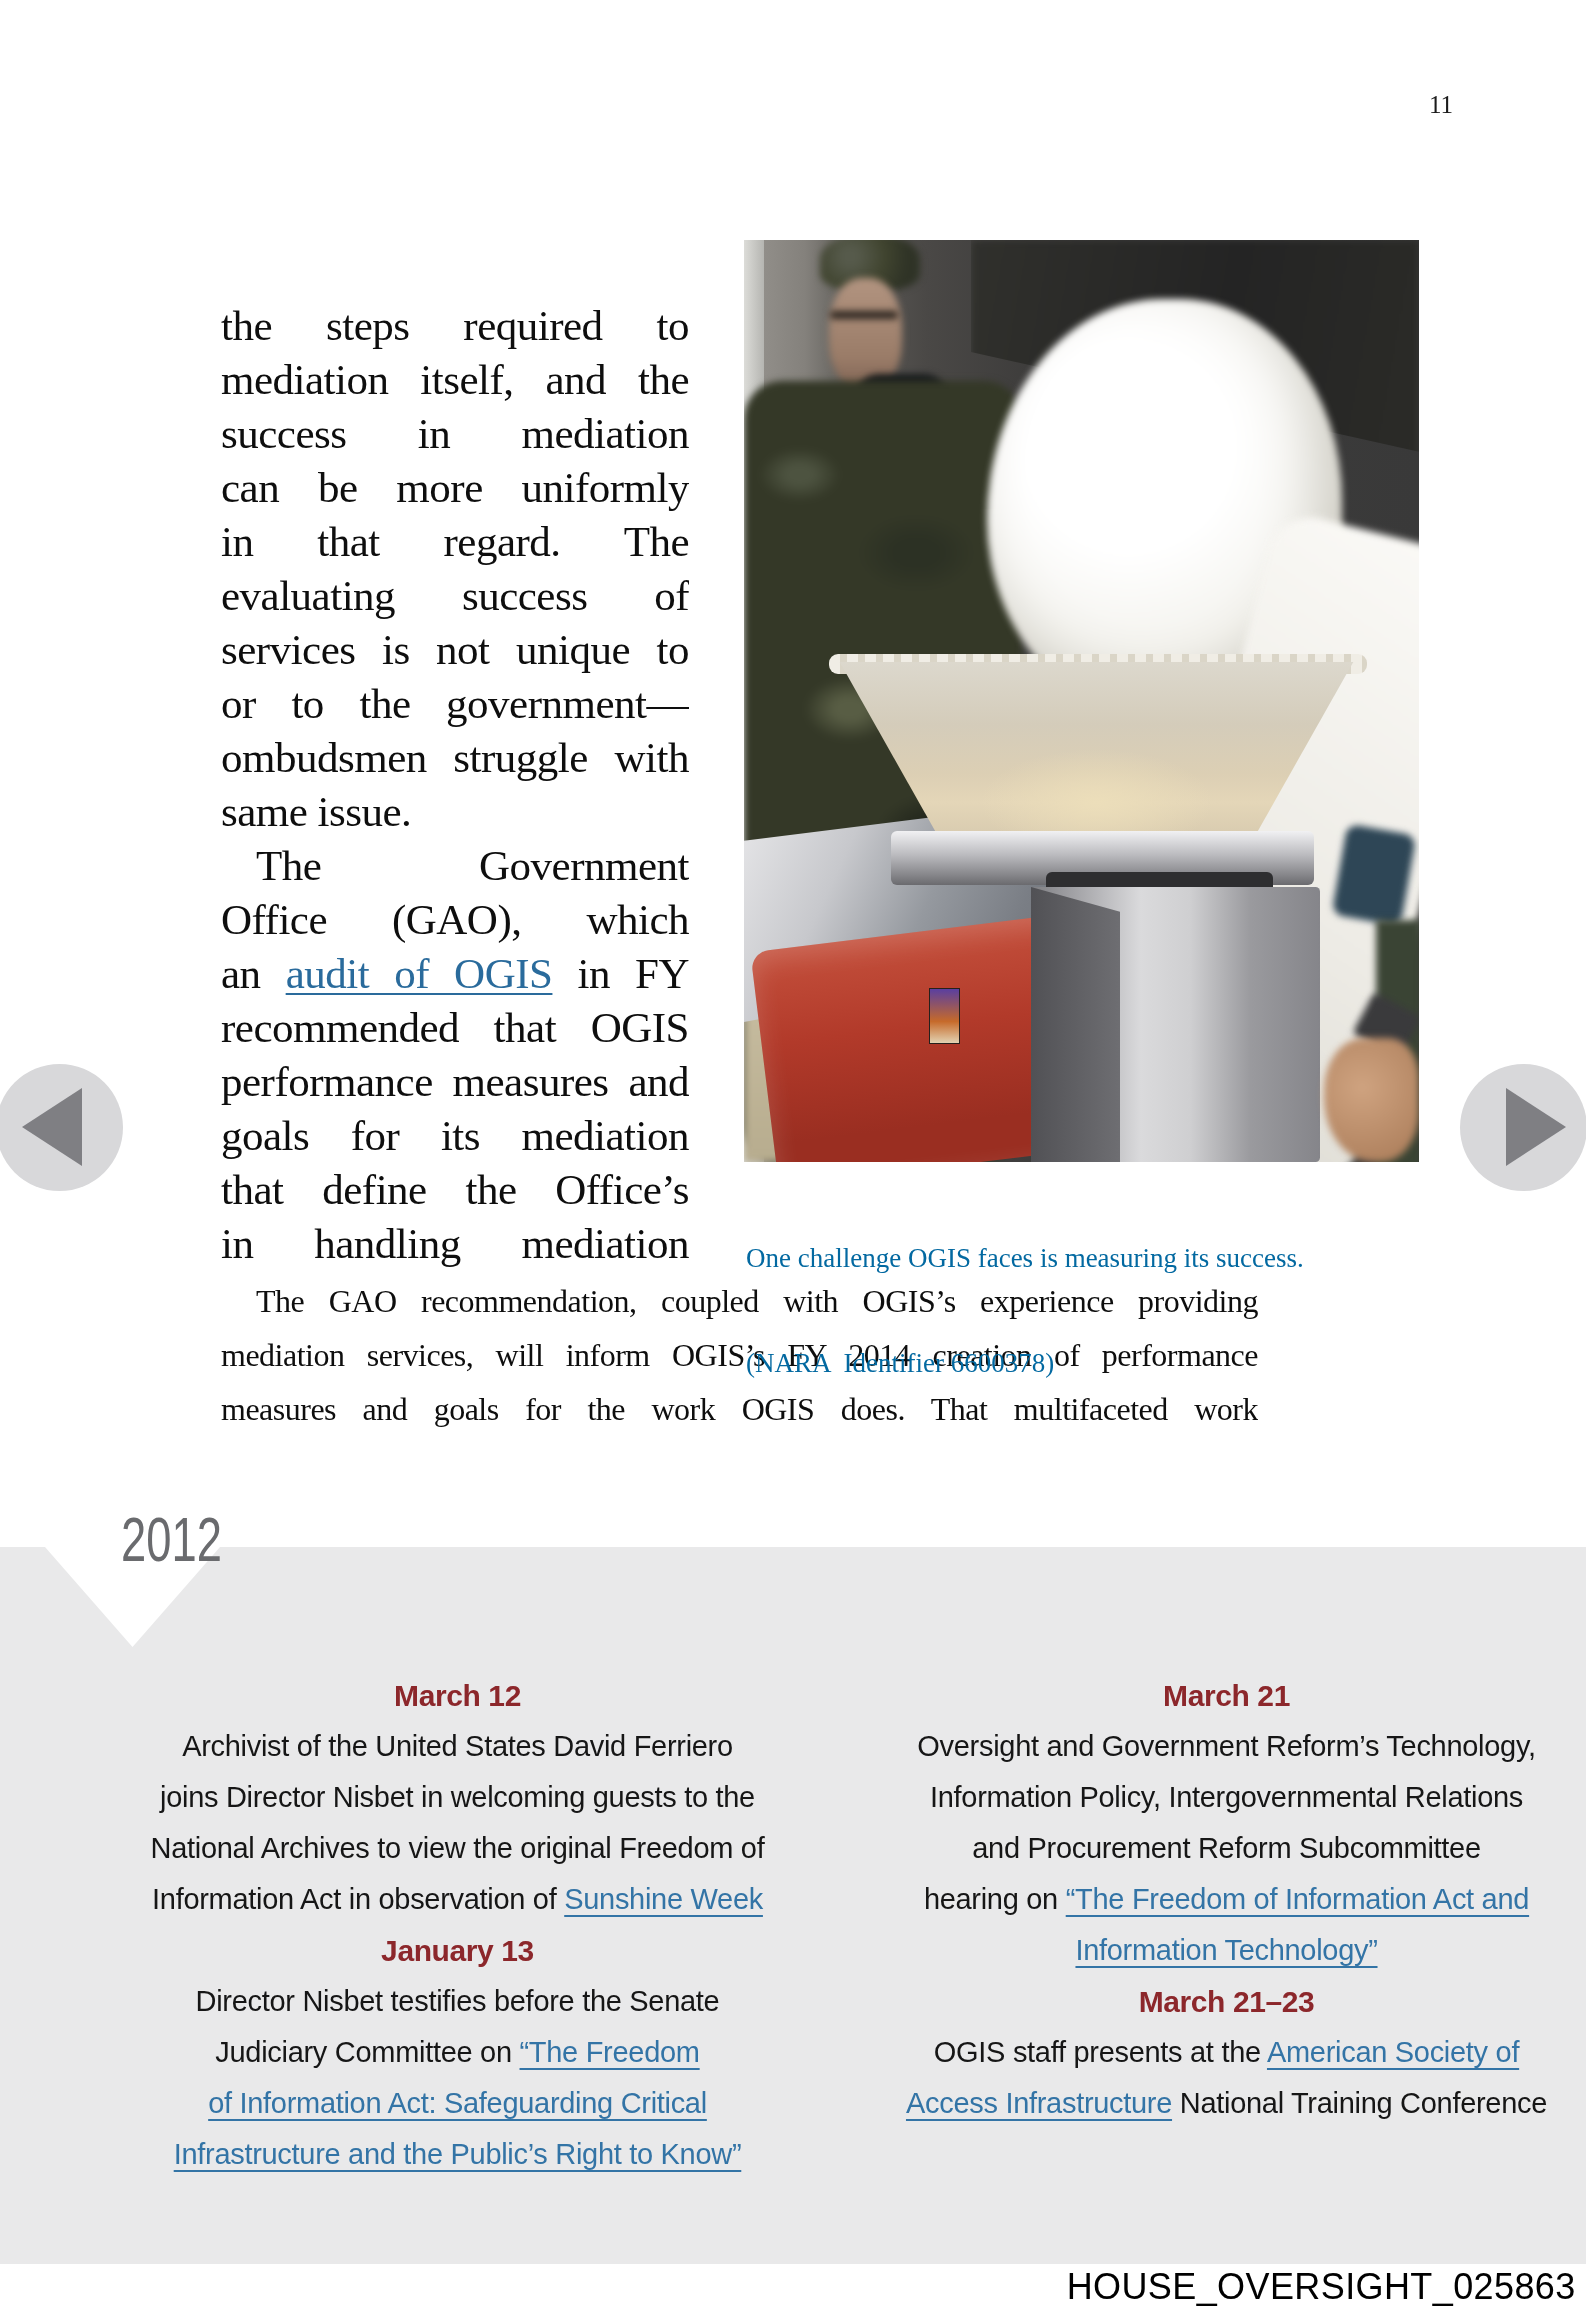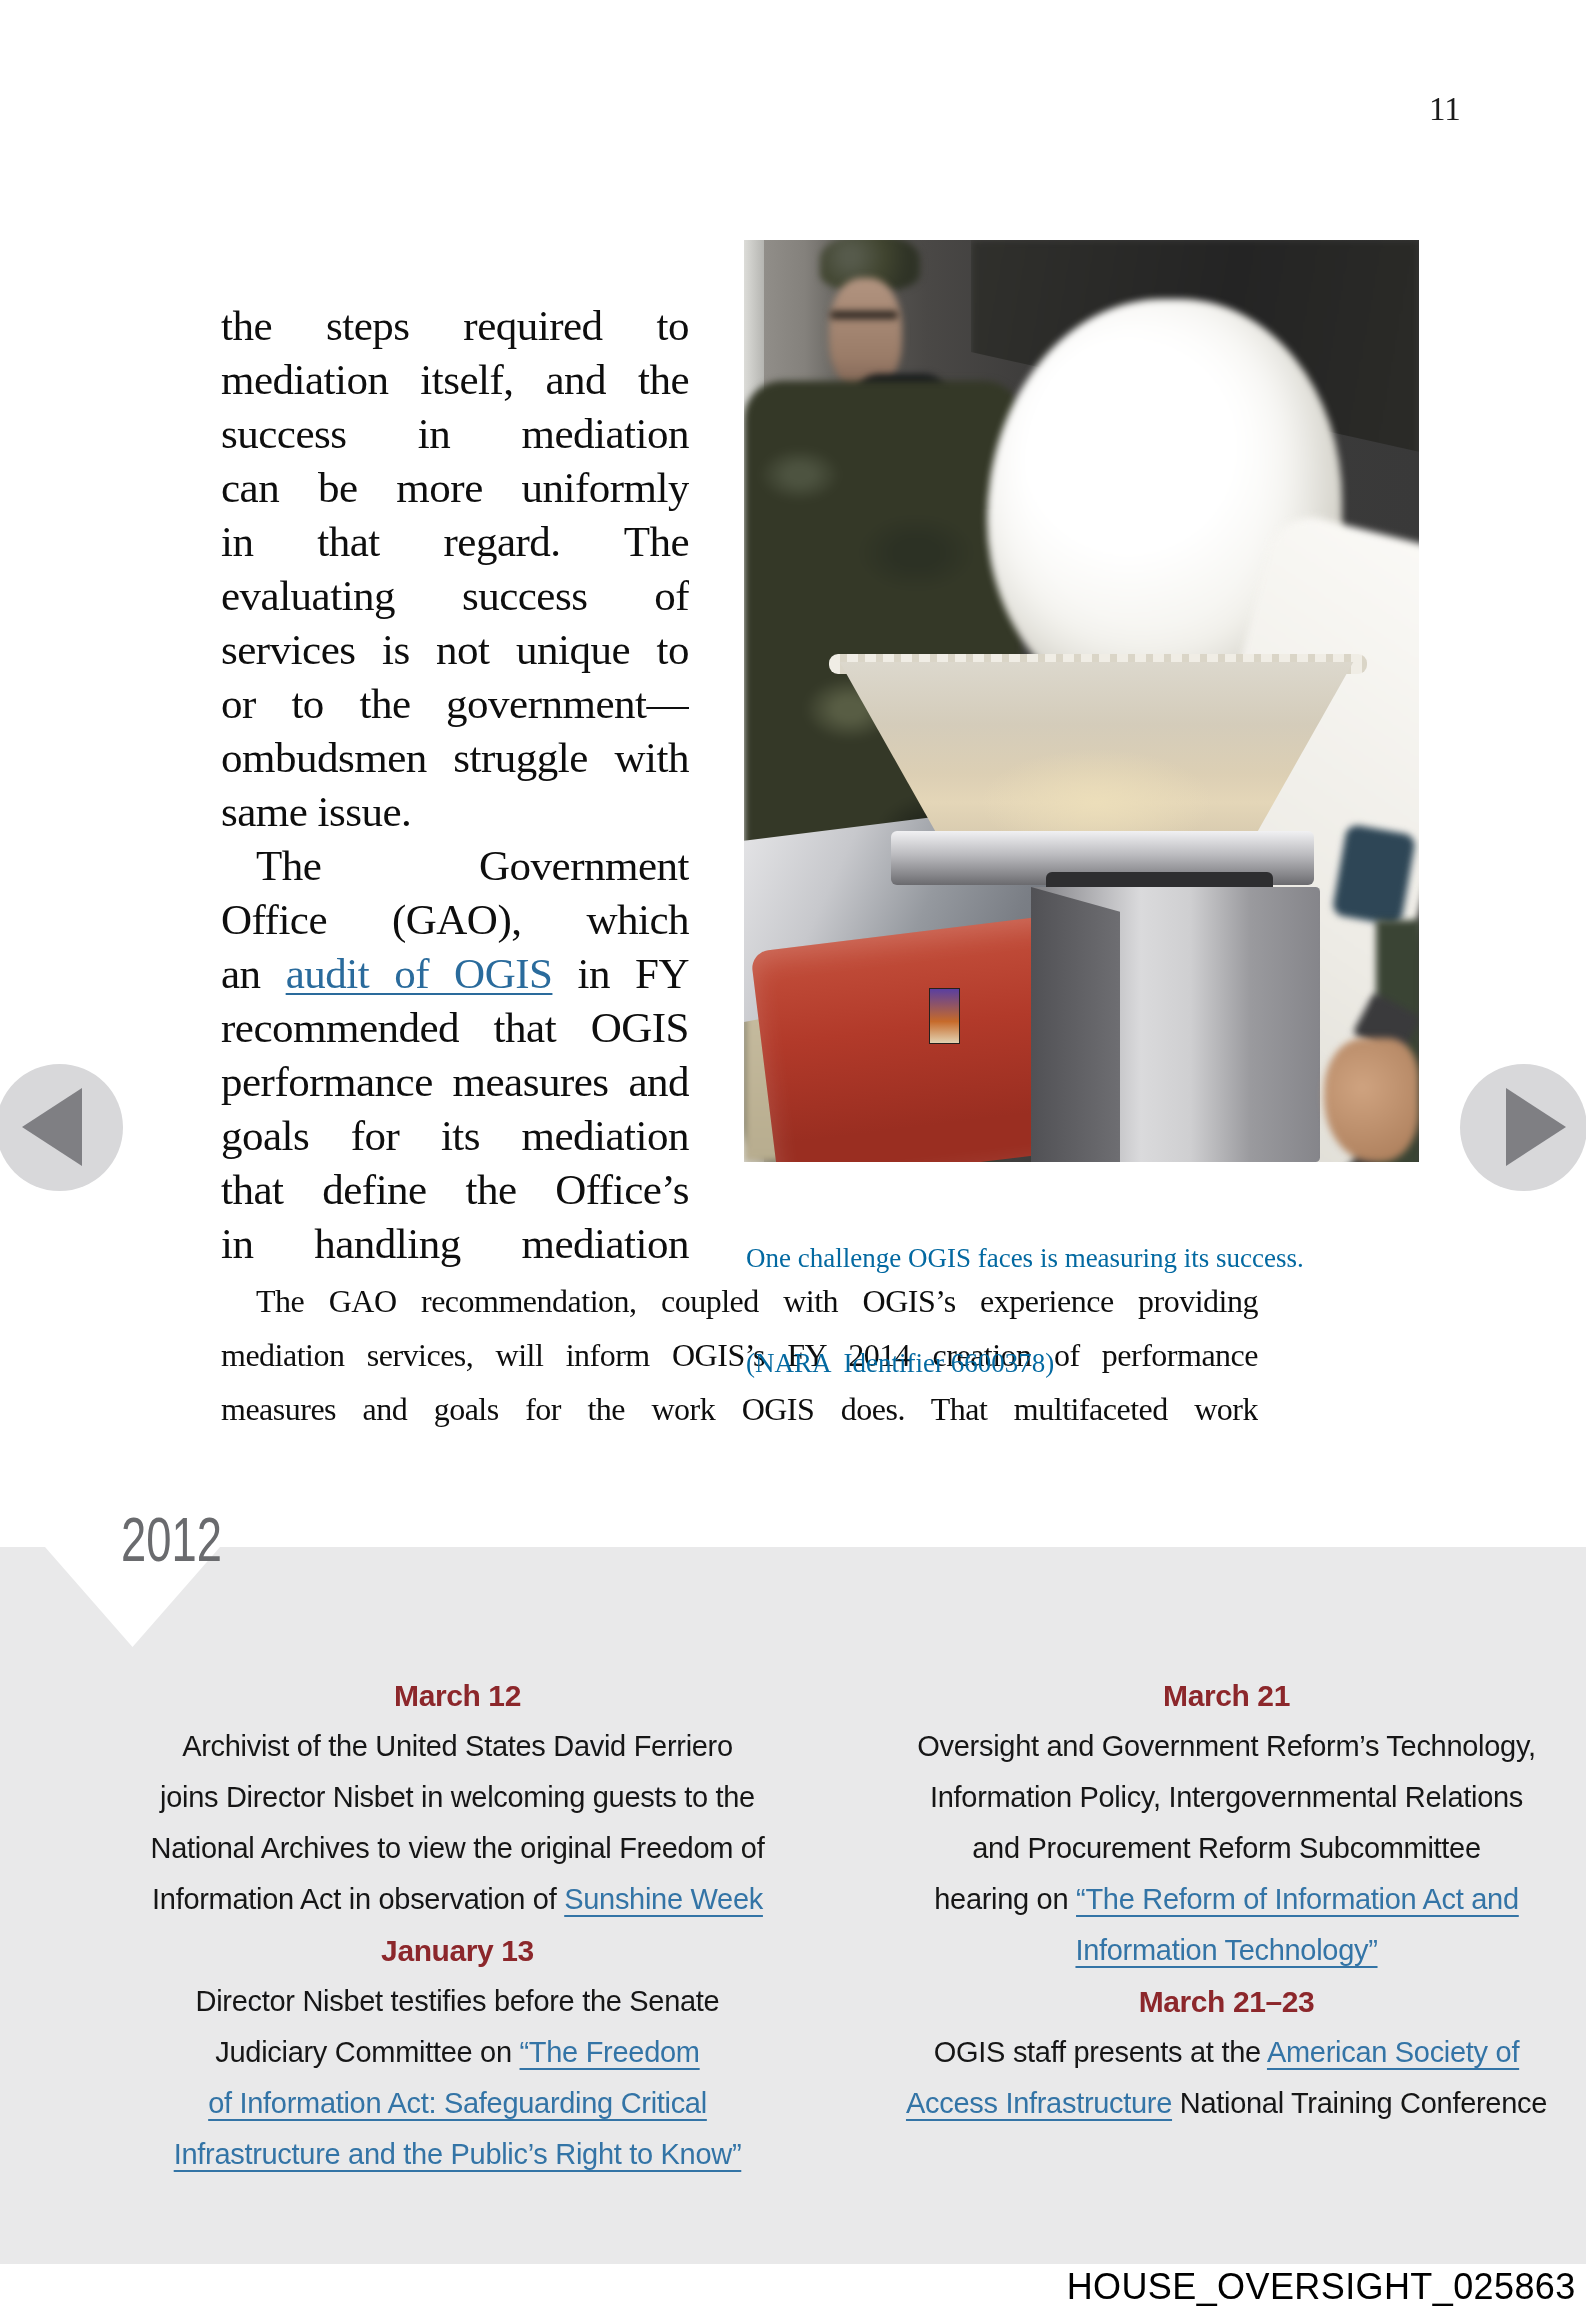--- a/index.html
+++ b/index.html
@@ -1,20 +1,20 @@
 <!DOCTYPE html>
 <html style="--band-gray: #e9e9ea; --year-gray: #6a6b6e; --heading-maroon: #8c272b; --link-blue-sans: #3374a6; --link-blue-serif: #2a6b9c; --arrow-circle: #d8d8da; --arrow-triangle: #7f7f83;font-size:12px"><head>
 <meta charset="utf-8">
 <style>
   html,body{margin:0;padding:0;background:#fff;}
   .page{position:relative;width:1587px;height:2319px;background:#ffffff;overflow:hidden;
         font-family:"Liberation Serif",serif;color:#0e0e0e;}
 
   
-  .pagenum{position:absolute;left:1429px;top:91px;font-size:33px;color:#1b1b1b;}
+  .pagenum{position:absolute;left:1429px;top:91px;font-size:25px;color:#1b1b1b;}
   .footer{position:absolute;right:11.3px;top:2266px;font-family:"Liberation Sans",sans-serif;
           font-size:36px;color:#000;letter-spacing:0.4px;}
 
   
   .article-col{position:absolute;left:221px;top:299px;width:468px;
                font-size:43px;line-height:54px;letter-spacing:-0.5px;}
   .article-col .ln{height:54px;overflow:hidden;}
   .article-full{position:absolute;left:221px;top:1274px;width:1037px;
                 font-size:32px;line-height:54px;letter-spacing:-0.5px;}
   .article-full .ln{height:54px;overflow:hidden;}
@@ -207,21 +207,21 @@
       <div class="ln"><span>Director Nisbet testifies before the Senate</span></div>
       <div class="ln"><span>Judiciary Committee on </span><a href="#" class="lnk">“The Freedom</a></div>
       <div class="ln"><a href="#" class="lnk">of Information Act: Safeguarding Critical</a></div>
       <div class="ln"><a href="#" class="lnk">Infrastructure and the Public’s Right to Know”</a></div>
     </div>
   <div class="tl-col tl-right">
       <div class="ln head"><span>March 21</span></div>
       <div class="ln"><span>Oversight and Government Reform’s Technology,</span></div>
       <div class="ln"><span>Information Policy, Intergovernmental Relations</span></div>
       <div class="ln"><span>and Procurement Reform Subcommittee</span></div>
-      <div class="ln"><span>hearing on </span><a href="#" class="lnk">“The Reform of Information Act and</a></div>
+      <div class="ln"><span>hearing on </span><a href="#" class="lnk">“The Freedom of Information Act and</a></div>
       <div class="ln"><a href="#" class="lnk">Information Technology”</a></div>
       <div class="ln head"><span>March 21–23</span></div>
       <div class="ln"><span>OGIS staff presents at the </span><a href="#" class="lnk">American Society of</a></div>
       <div class="ln"><a href="#" class="lnk">Access Infrastructure</a><span> National Training Conference</span></div>
     </div>
 
   <div class="footer">HOUSE_OVERSIGHT_025863</div>
 
 </div>
 

